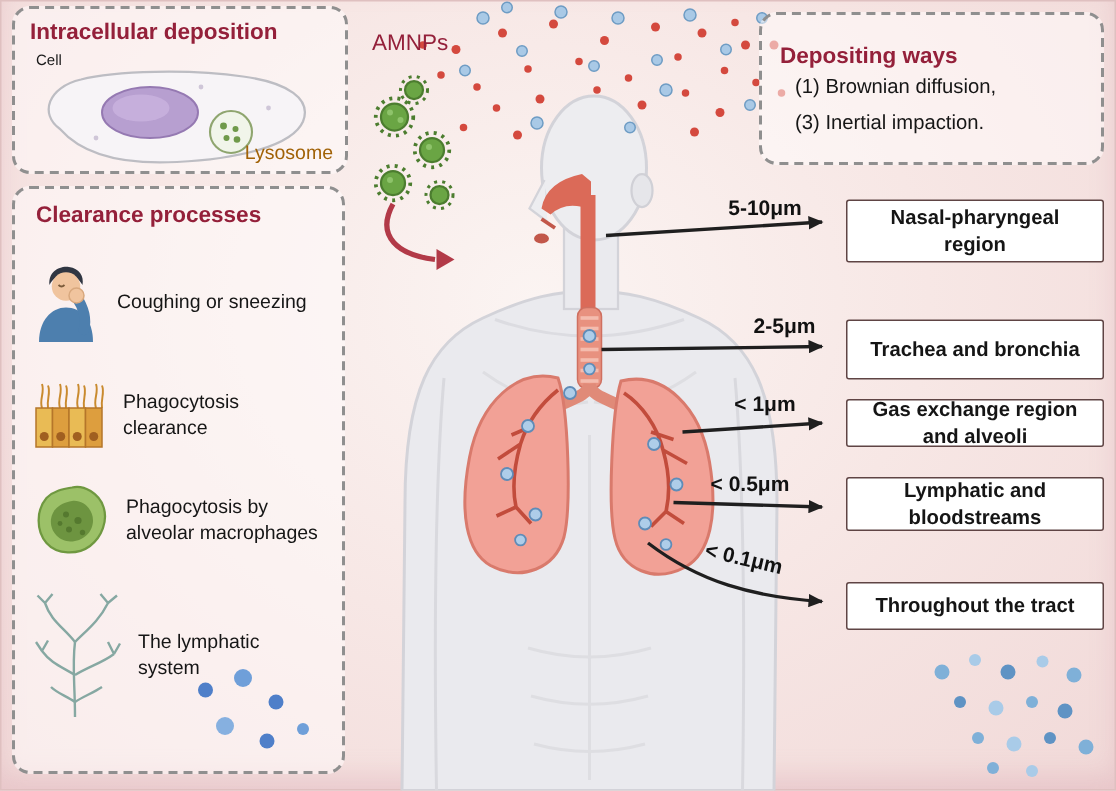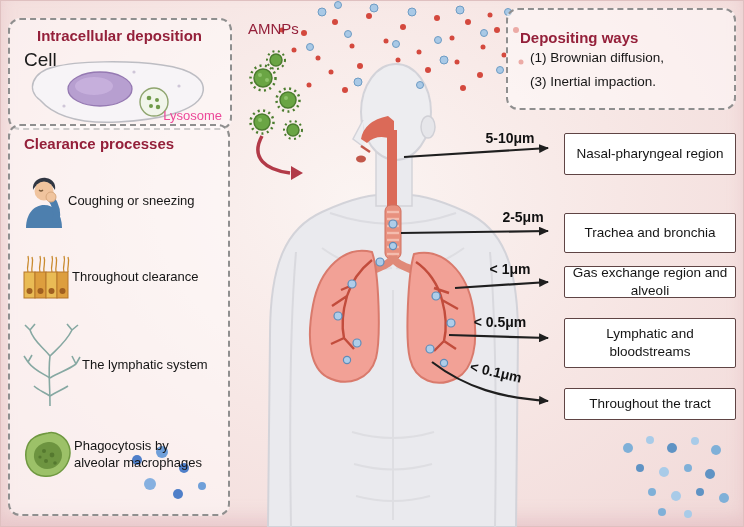--- a/index.html
+++ b/index.html
@@ -9,53 +9,53 @@
     background:radial-gradient(ellipse at 48% 38%, #fbf4f2 0%, #f7e7e5 48%, #f1d9d8 100%);
     box-shadow: inset 0 0 0 1px #dfc0c0, inset 0 -10px 16px rgba(214,164,176,.35);
   }
   .scene{position:absolute;left:0;top:0;z-index:1}
   .dashed-box{
     position:absolute;border:2px dashed #8f8f8f;border-radius:12px;
     background:rgba(255,251,251,.55);z-index:2;box-sizing:border-box;
   }
   .box-title{color:#94203a;font-weight:bold;font-size:15px}
   
-  .intracell{left:8px;top:18px;width:224px;height:112px;padding:7px 27px}
-  .cell-label{position:absolute;left:14px;top:29px;font-size:19px;color:#1a1a1a}
+  .intracell{left:8px;top:4px;width:224px;height:112px;padding:7px 10px}
+  .cell-label{position:absolute;left:14px;top:29px;font-size:10px;color:#1a1a1a}
   .cell-art{position:absolute;left:14px;top:38px}
-  .lyso-label{position:absolute;right:8px;bottom:5px;font-size:13px;color:#ec4899}
+  .lyso-label{position:absolute;right:8px;bottom:5px;font-size:13px;color:#a16207}
   
   .clearance{left:8px;top:124px;width:222px;height:392px;padding:9px 8px}
-  .cl-row{display:flex;align-items:center;padding:0 4px;position:relative;z-index:2}
+  .cl-row{display:flex;align-items:center;gap:10px;padding:0 4px;position:relative;z-index:2}
   .m1{margin-top:22px}.m2{margin-top:26px}.m3{margin-top:22px}.m4{margin-top:22px}
   .cl-label{font-size:13px;color:#161616;line-height:1.3}
   .cl-icon{flex:0 0 auto;display:inline-flex}
   .cl-dots{position:absolute;right:14px;bottom:10px;z-index:1}
   
   .depositing{left:506px;top:8px;width:230px;height:102px;padding:19px 12px}
   .dep-item{font-size:13.5px;color:#161616;line-height:1.8;padding-left:10px}
   
   .amnps{position:absolute;left:248px;top:20px;z-index:3;font-weight:normal;font-size:15px;color:#94203a}
   
   .size-label{position:absolute;z-index:3;font-weight:bold;font-size:14px;color:#111;width:96px;text-align:center}
   .s1{left:462px;top:130px}
   .s2{left:475px;top:209px}
   .s3{left:462px;top:261px}
   .s4{left:452px;top:314px}
   .s5{left:448px;top:364px;transform:rotate(13deg)}
   
   .region-box{
     position:absolute;z-index:3;left:564px;width:172px;background:#fff;
     border:1.4px solid #5f4444;border-radius:2px;display:flex;align-items:center;justify-content:center;
-    text-align:center;font-size:13.5px;color:#151515;line-height:1.3;padding:3px 7px;box-sizing:border-box;
+    text-align:center;font-size:13.5px;color:#151515;line-height:1.3;padding:3px 7px;box-sizing:border-box;font-weight:bold;
   }
   .r1{top:133px;height:42px}
   .r2{top:213px;height:40px}
   .r3{top:266px;height:32px}
-  .r4{top:318px;height:50px}
+  .r4{top:318px;height:36px}
   .r5{top:388px;height:32px}
 </style>
 </head>
 <body>
 
 <svg class="scene" width="744" height="527" viewBox="0 0 744 527">
   <defs>
     <marker id="ah" markerWidth="11" markerHeight="9" refX="9" refY="4.5" orient="auto" markerUnits="userSpaceOnUse">
       <path d="M0,0 L10,4.5 L0,9 Z" fill="#1f1f1f"></path>
     </marker>
@@ -262,56 +262,56 @@
           <rect x="35" y="18" width="11" height="26" fill="#dd9e3e"></rect>
         </g>
         <g fill="#a05f20">
           <circle cx="7.5" cy="37" r="3"></circle>
             <circle cx="18.5" cy="37" r="3"></circle>
           <circle cx="29.5" cy="37" r="3"></circle>
             <circle cx="40.5" cy="37" r="3"></circle>
         </g>
       </svg>
     </span>
-    <span class="cl-label">Throughout clearance</span>
-  </div>
-
-  <div class="cl-row m4">
-    <span class="cl-icon">
-      <svg width="60" height="86" viewBox="0 0 60 86">
-        <g fill="none" stroke="#86a8a2" stroke-width="1.6">
-          <path d="M28,84 C28,62 26,50 28,34"></path>
-          <path d="M28,34 C20,24 12,20 8,8 M8,8 L3,3 M8,8 L13,2"></path>
-          <path d="M28,34 C36,26 44,20 50,8 M50,8 L45,2 M50,8 L56,3"></path>
-          <path d="M28,56 C18,50 12,48 6,40 M6,40 L2,34 M6,40 L10,33"></path>
-          <path d="M28,56 C38,50 46,48 54,42 M54,42 L58,35 M54,42 L50,34"></path>
-          <path d="M28,74 C22,70 16,68 12,64 M28,74 C34,70 40,68 46,64"></path>
-        </g>
-      </svg>
-    </span>
-    <span class="cl-label">The lymphatic system</span>
+    <span class="cl-label">Phagocytosis clearance</span>
   </div>
 
   <div class="cl-row m3">
     <span class="cl-icon">
       <svg width="52" height="50" viewBox="0 0 52 50">
         <path d="M26,3 C34,1 44,7 47,16 C50,25 46,36 38,42 C30,48 16,48 9,40 C2,32 2,18 9,10 C14,5 20,4 26,3 Z" fill="#9cc168" stroke="#6f9840" stroke-width="1.5"></path>
         <path d="M26,12 C33,11 40,17 40,25 C40,33 33,39 25,39 C17,39 11,32 12,24 C13,17 19,13 26,12 Z" fill="#6d9440"></path>
         <g fill="#55792f">
           <circle cx="22" cy="21" r="2"></circle>
             <circle cx="30" cy="25" r="2.4"></circle>
             <circle cx="24" cy="31" r="2"></circle>
           <circle cx="33" cy="33" r="1.8"></circle>
             <circle cx="18" cy="27" r="1.6"></circle>
         </g>
       </svg>
     </span>
     <span class="cl-label">Phagocytosis by alveolar macrophages</span>
   </div>
 
+  <div class="cl-row m4">
+    <span class="cl-icon">
+      <svg width="60" height="86" viewBox="0 0 60 86">
+        <g fill="none" stroke="#86a8a2" stroke-width="1.6">
+          <path d="M28,84 C28,62 26,50 28,34"></path>
+          <path d="M28,34 C20,24 12,20 8,8 M8,8 L3,3 M8,8 L13,2"></path>
+          <path d="M28,34 C36,26 44,20 50,8 M50,8 L45,2 M50,8 L56,3"></path>
+          <path d="M28,56 C18,50 12,48 6,40 M6,40 L2,34 M6,40 L10,33"></path>
+          <path d="M28,56 C38,50 46,48 54,42 M54,42 L58,35 M54,42 L50,34"></path>
+          <path d="M28,74 C22,70 16,68 12,64 M28,74 C34,70 40,68 46,64"></path>
+        </g>
+      </svg>
+    </span>
+    <span class="cl-label">The lymphatic system</span>
+  </div>
+
   <svg class="cl-dots" width="92" height="62" viewBox="0 0 92 62">
     <circle cx="15" cy="18" r="5" fill="#4f7fc9"></circle>
       <circle cx="40" cy="10" r="6" fill="#6f9fd9"></circle>
     <circle cx="62" cy="26" r="5" fill="#4f7fc9"></circle>
       <circle cx="28" cy="42" r="6" fill="#86b0e0"></circle>
     <circle cx="56" cy="52" r="5" fill="#4f7fc9"></circle>
       <circle cx="80" cy="44" r="4" fill="#6f9fd9"></circle>
   </svg>
 </div>
 

